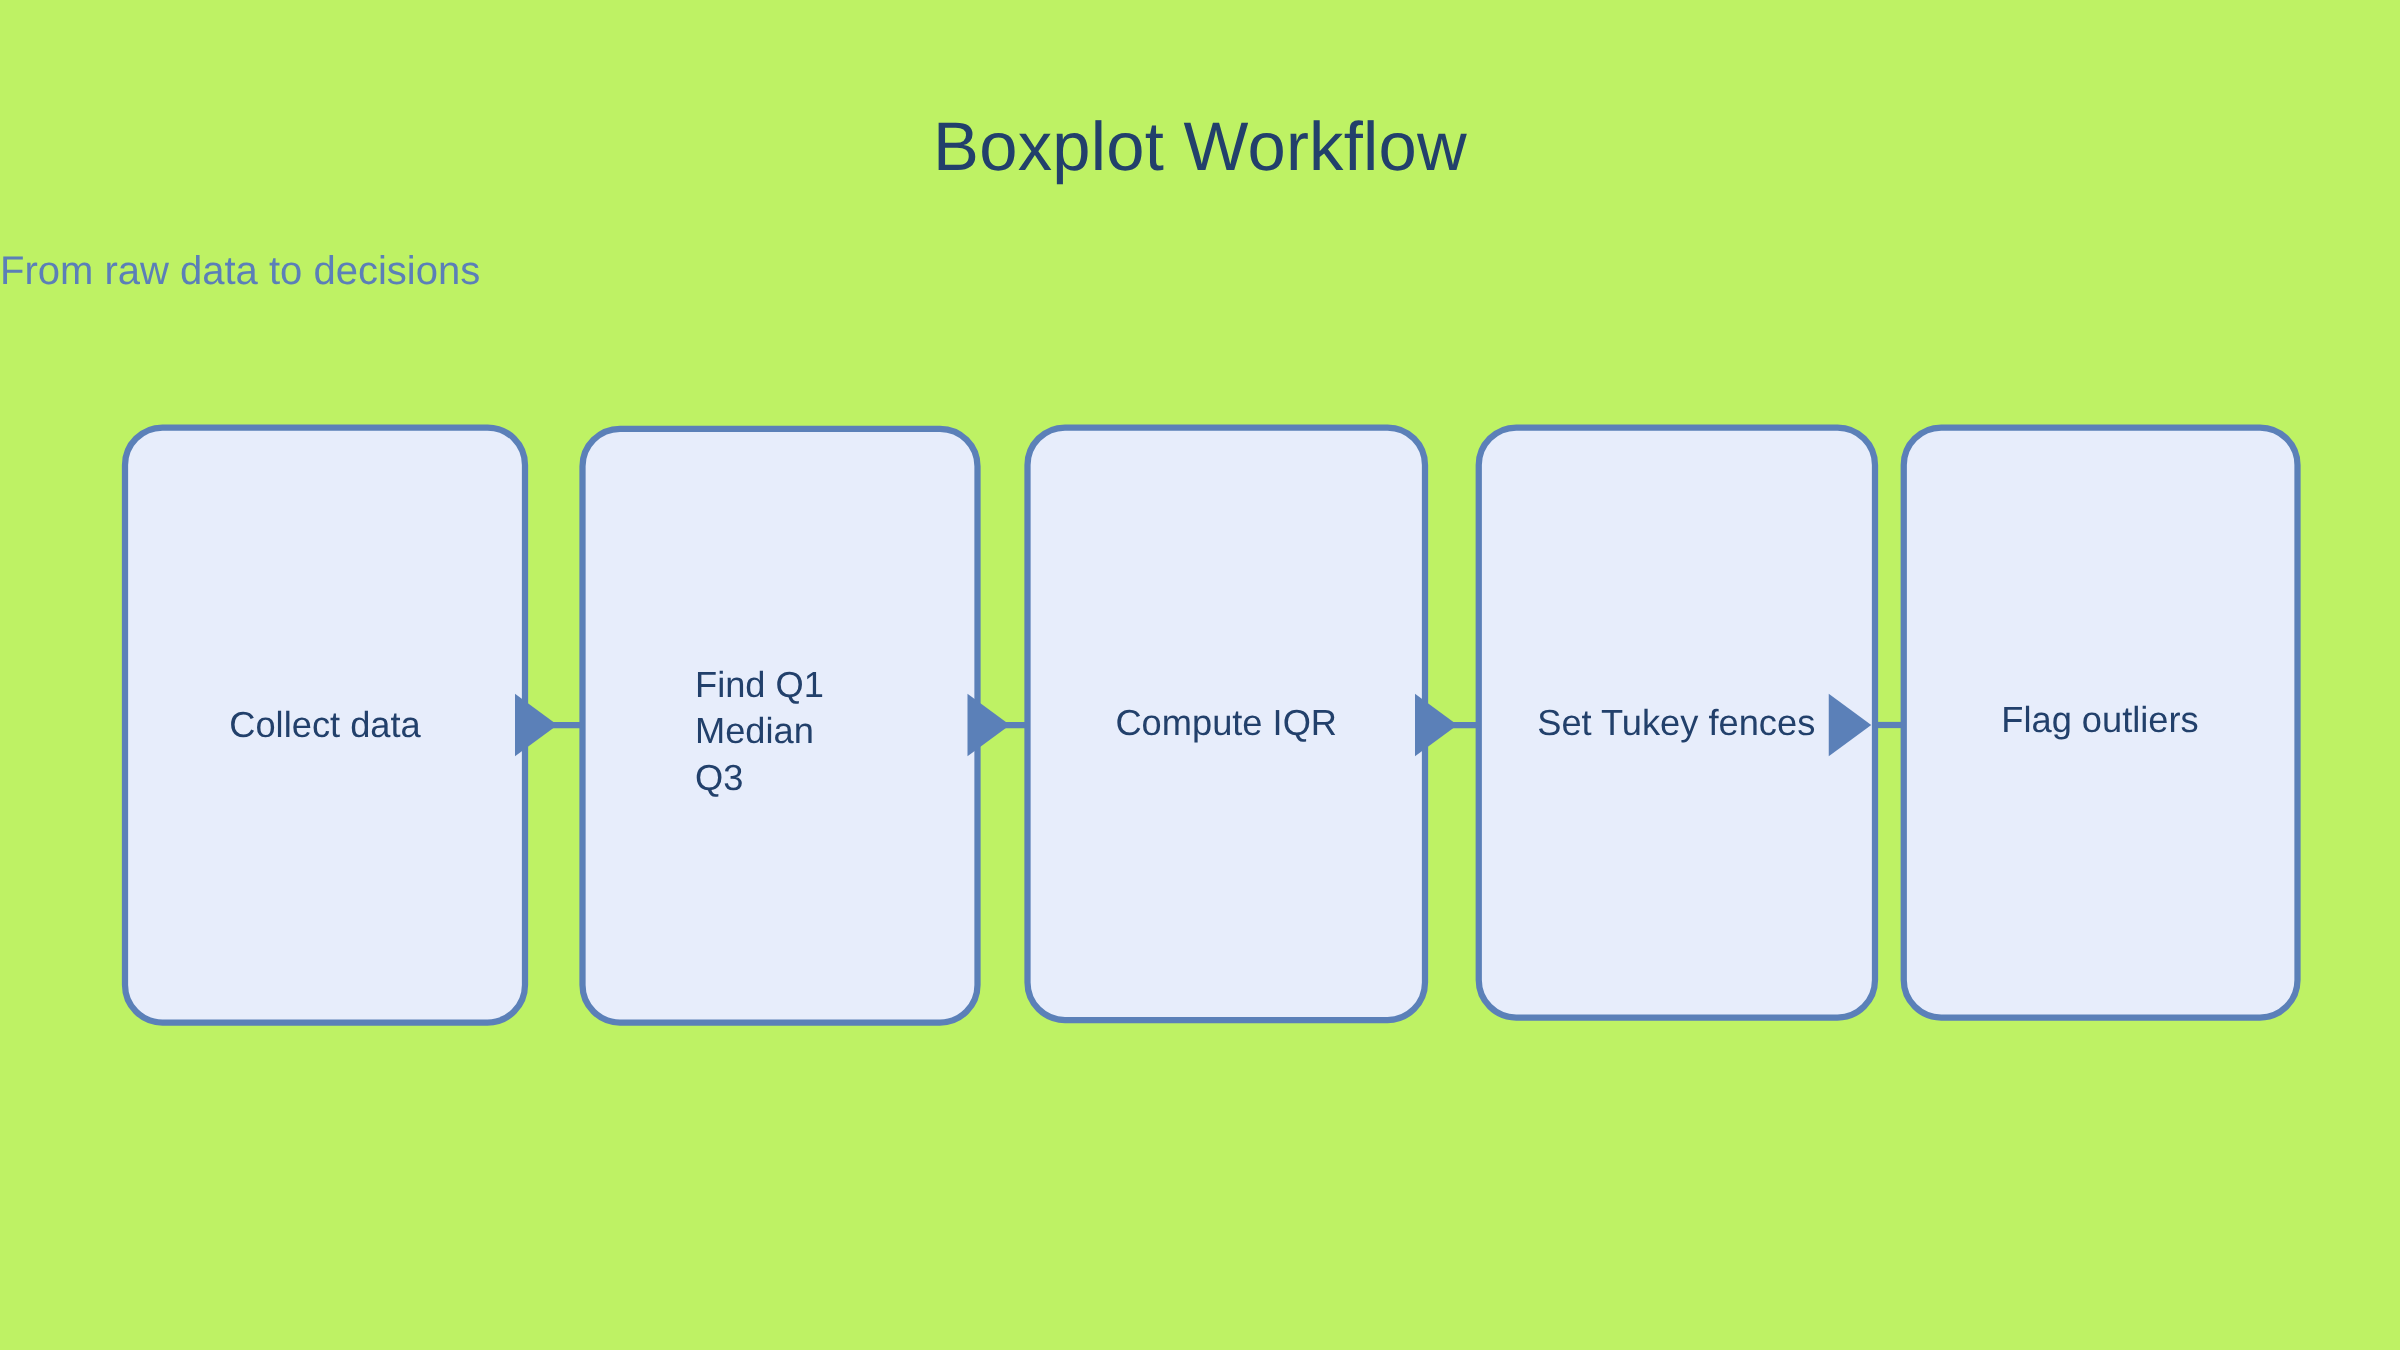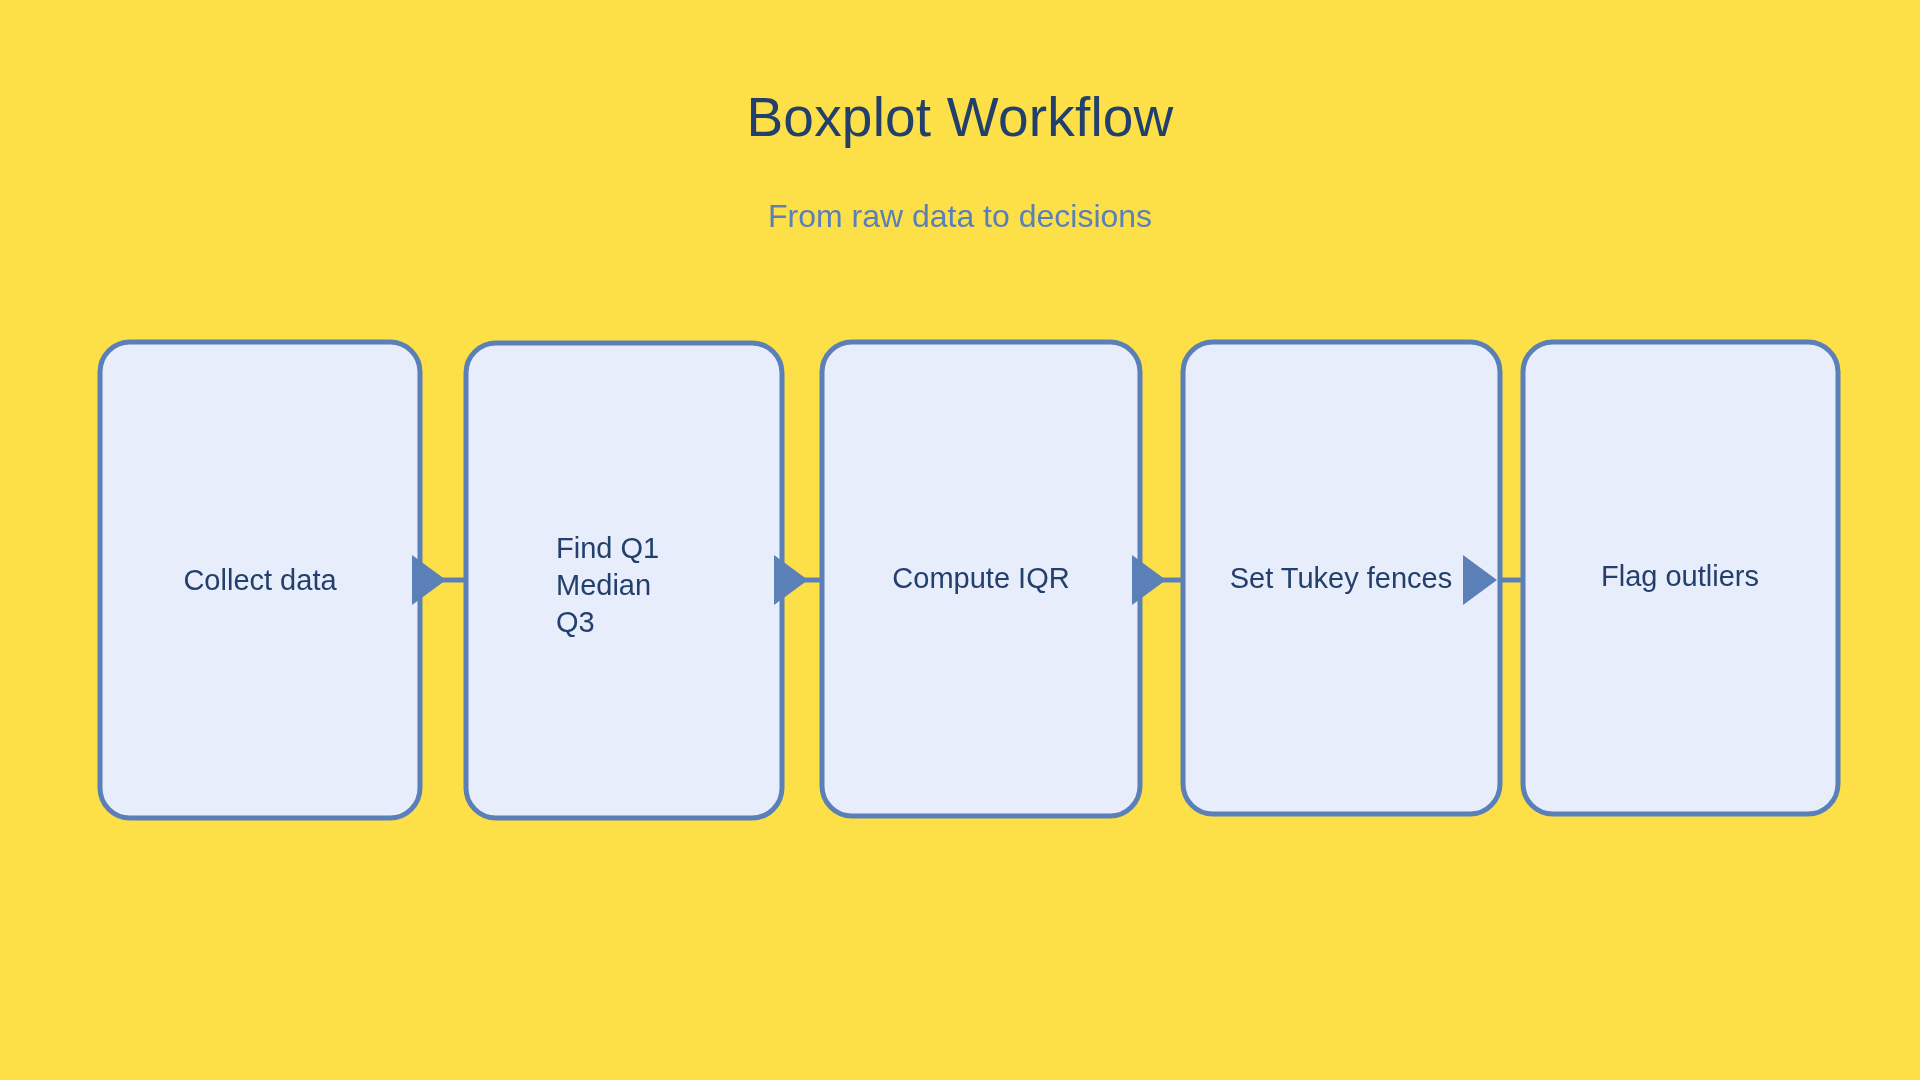--- a/index.html
+++ b/index.html
@@ -12,21 +12,21 @@
     height: 1080px;
     background: #f4f7fe;
     font-family: "Liberation Sans", sans-serif;
     overflow: hidden;
   }
 
   #canvas {
     position: relative;
     width: 1920px;
     height: 1080px;
-    background: #fde047;
+    background: #bef264;
   }
 
   
   .heading {
     position: absolute;
     left: 0;
     top: 0;
     width: 1920px;
     text-align: center;
   }
@@ -43,21 +43,21 @@
     color: #22406b;
     letter-spacing: 0.2px;
     white-space: pre;
   }
 
   .diagram-subtitle {
     position: absolute;
     left: 0;
     top: 200px;
     width: 1920px;
-    text-align: center;
+    text-align: left;
     font-size: 32px;
     font-weight: 400;
     line-height: 1;
     color: #5b7fb8;
     white-space: pre;
   }
 
   
   #flow {
     position: absolute;

